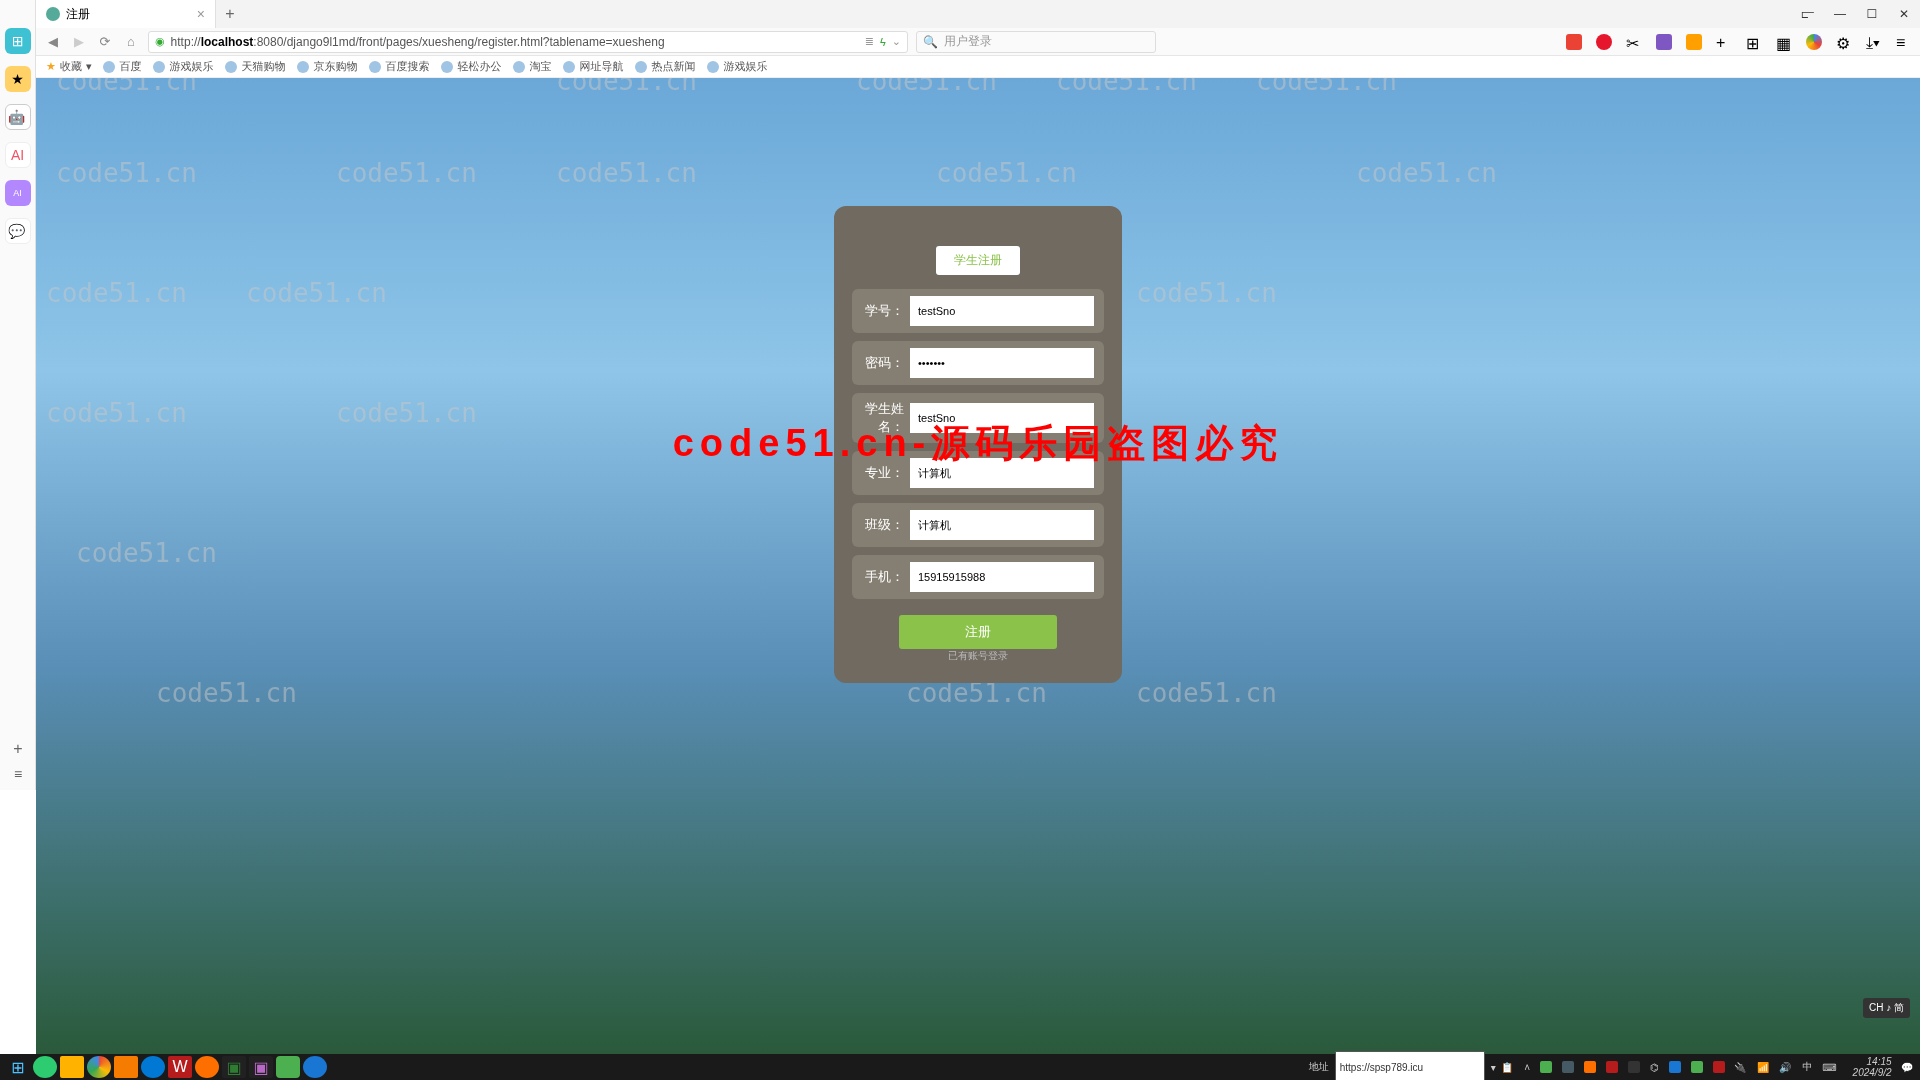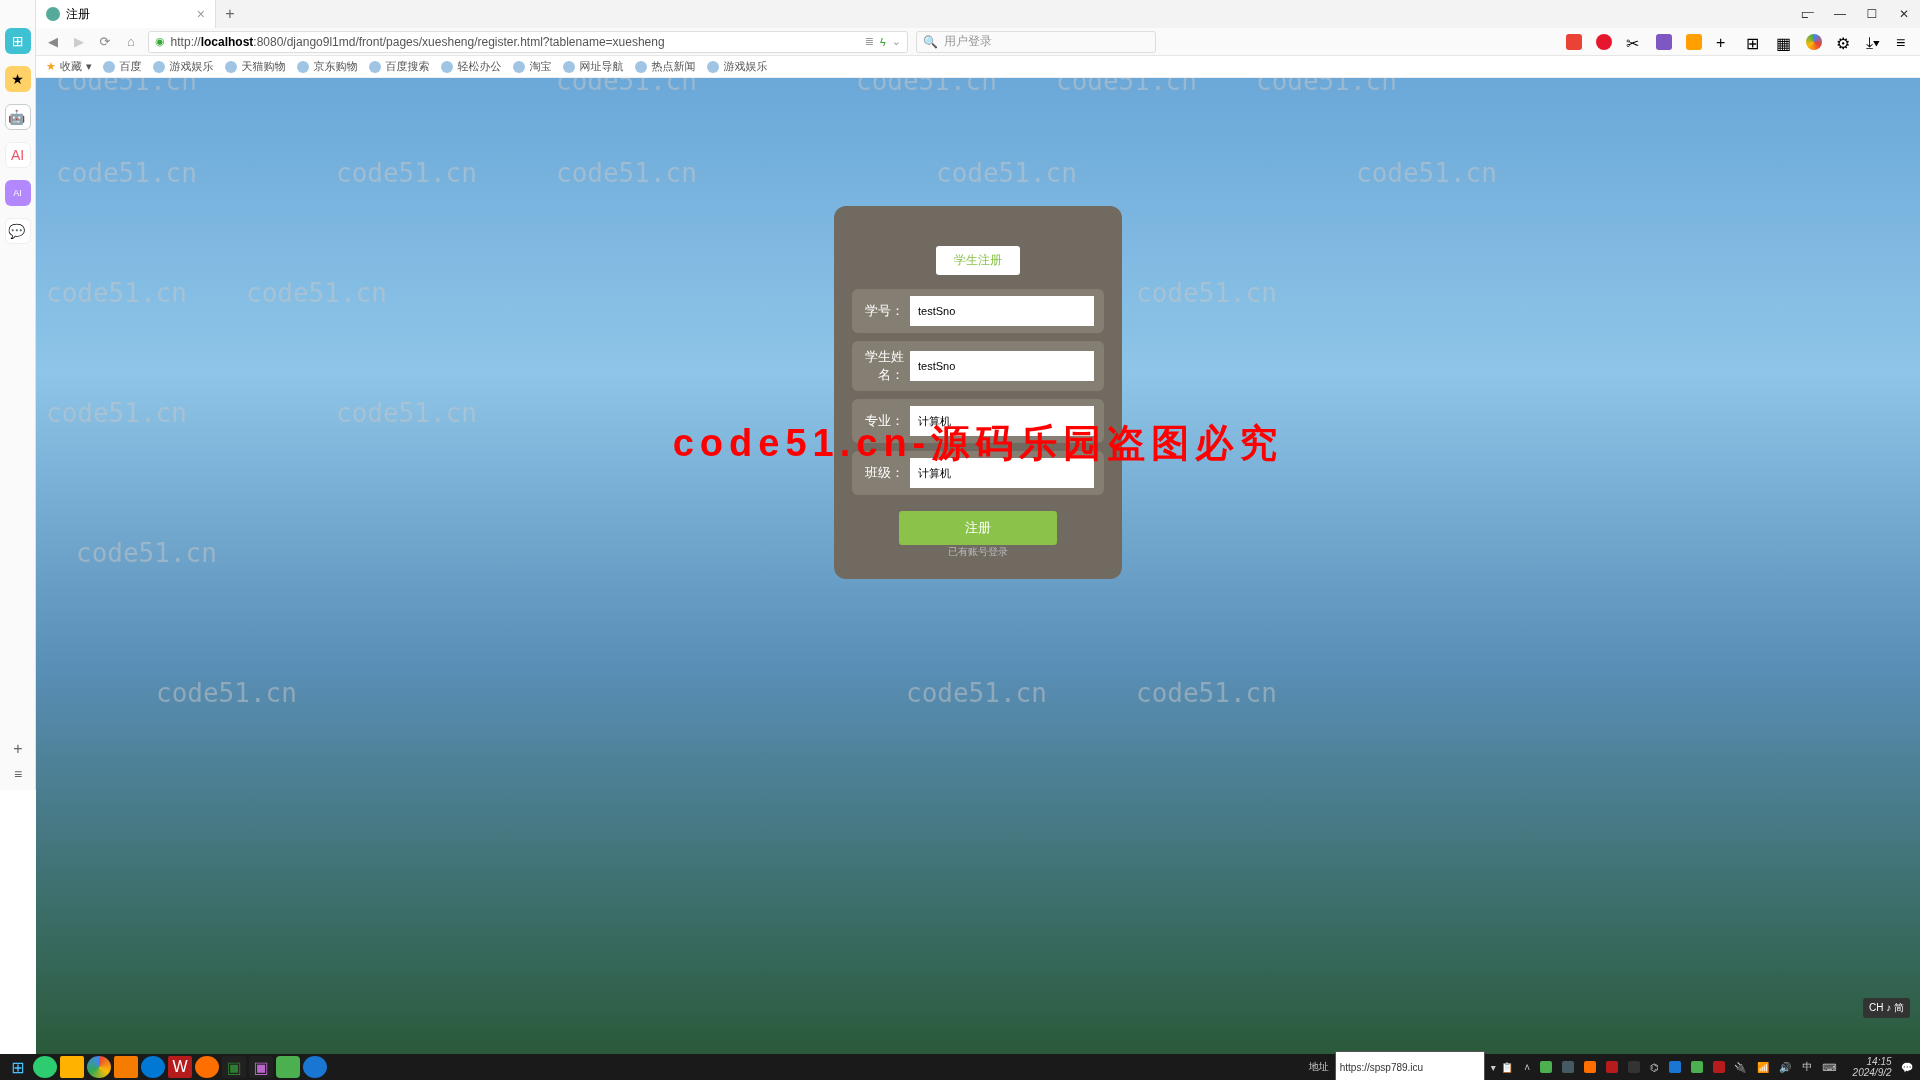--- a/index.html
+++ b/index.html
@@ -207,30 +207,38 @@
   <div class="overlay-text">code51.cn-源码乐园盗图必究</div>
 
   <div class="form-card">
     <div class="form-tab">学生注册</div>
 
     <div class="form-row">
       <div class="form-label">学号：</div>
       <input class="form-input" value="testSno" style="">
     </div>
     <div class="form-row">
+      <div class="form-label">密码：</div>
+      <input class="form-input" value="•••••••" style="">
+    </div>
+    <div class="form-row">
       <div class="form-label">学生姓名：</div>
       <input class="form-input" value="testSno" style="">
     </div>
     <div class="form-row">
       <div class="form-label">专业：</div>
       <input class="form-input" value="计算机" style="">
     </div>
     <div class="form-row">
       <div class="form-label">班级：</div>
       <input class="form-input" value="计算机" style="">
+    </div>
+    <div class="form-row">
+      <div class="form-label">手机：</div>
+      <input class="form-input" value="15915915988" style="">
     </div>
 
     <button class="form-submit">注册</button>
     <div class="form-link">已有账号登录</div>
   </div>
 
   <div class="ime-badge">CH ♪ 简</div>
 </div>
 
 <div class="taskbar">

